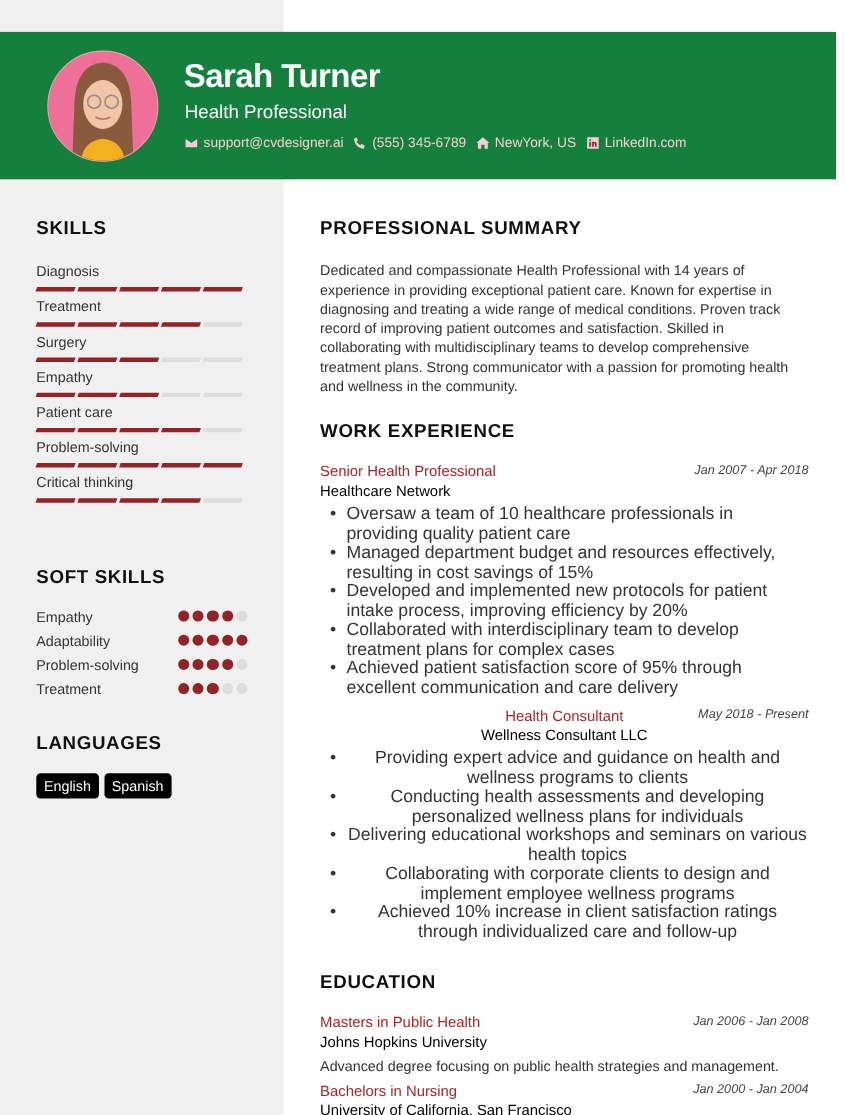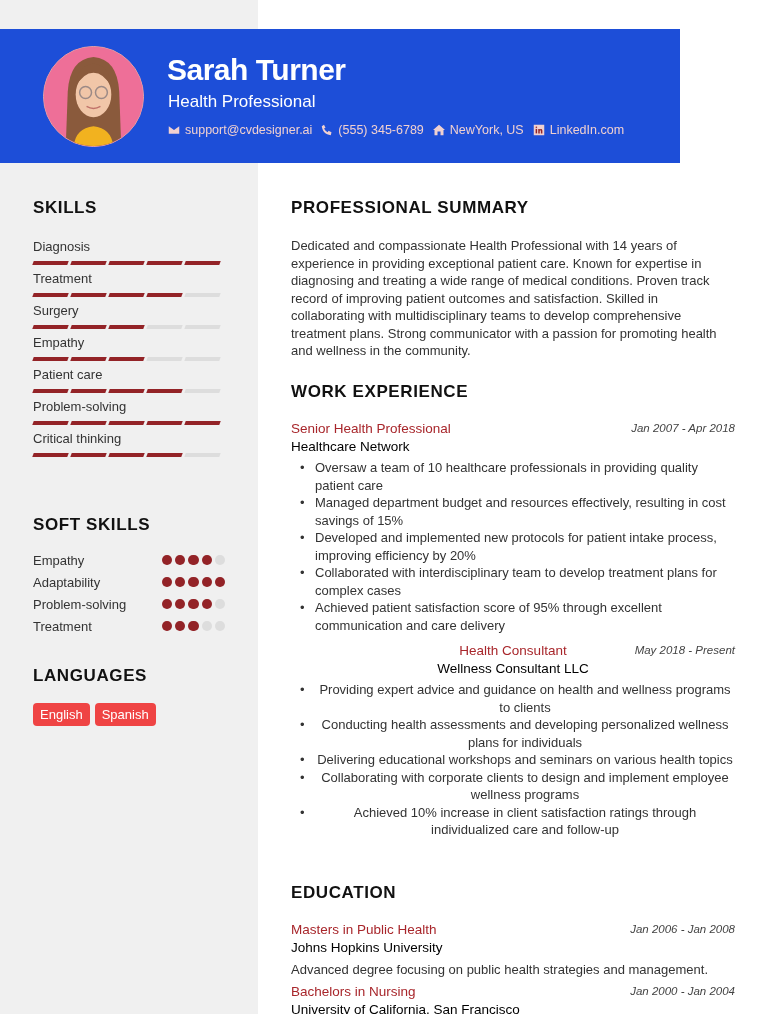--- a/index.html
+++ b/index.html
@@ -1,21 +1,21 @@
 <!DOCTYPE html>
 <html><head>
 <meta charset="utf-8">
 <style>
   * { box-sizing: border-box; margin: 0; padding: 0; }
   html, body { width: 768px; height: 1014px; overflow: hidden; background: #ffffff; }
   body { font-family: "Liberation Sans", "DejaVu Sans", sans-serif; color: #333; position: relative; }
 
   .sidebar-bg { position: absolute; left: 0; top: 0; width: 258px; height: 1014px; background: #f0f0f0; }
 
-  .header { position: absolute; left: 0; top: 29px; width: 680px; height: 134px; background: #1d4ed8; }
+  .header { position: absolute; left: 0; top: 29px; width: 760px; height: 134px; background: #15803d; }
   .avatar { position: absolute; left: 43px; top: 17px; width: 101px; height: 101px; border-radius: 50%;
             border: 1.5px solid #e8a3a5; overflow: hidden; background: #ee6f98; }
   .avatar svg { width: 100%; height: 100%; display: block; }
   .name { position: absolute; left: 167px; top: 24px; font-size: 30px; font-weight: bold; color: #fff; letter-spacing: -0.5px; }
   .role { position: absolute; left: 168px; top: 63px; font-size: 17px; color: #fff; }
   .contacts { position: absolute; left: 168px; top: 94px; display: flex; gap: 9px; font-size: 12.5px; color: #f0d0d0; align-items: center; }
   .contact { display: flex; align-items: center; gap: 5px; }
   .contact svg { width: 12px; height: 12px; fill: #f0d0d0; }
 
   .side { position: absolute; left: 33px; width: 192px; }
@@ -25,29 +25,29 @@
   .bars { display: flex; gap: 3px; margin-top: 6px; height: 5px; }
   .bar { width: 35px; height: 4px; background: #ddd; transform: skewX(-20deg); }
   .bar.on { background: #932327; }
 
   .soft-row { display: flex; justify-content: space-between; align-items: center; height: 22px; font-size: 13px; }
   .dots { display: flex; gap: 3px; width: 63px; }
   .dot { width: 10.5px; height: 10.5px; border-radius: 50%; background: #ddd; }
   .dot.on { background: #932327; }
 
   .langs { display: flex; gap: 5px; margin-top: 17px; }
-  .lang { background: #ef4444; color: #fff; font-size: 13px; padding: 4px 7px; border-radius: 4px; }
+  .lang { background: #000000; color: #fff; font-size: 13px; padding: 4px 7px; border-radius: 4px; }
 
   .main { position: absolute; left: 291px; width: 444px; }
   .para { font-size: 13px; line-height: 17.5px; color: #333; }
   .job { position: relative; }
   .job-title { font-size: 13.5px; color: #a8262b; height: 18px; line-height: 18px; }
   .job-date { position: absolute; right: 0; top: 0; font-size: 11.5px; font-style: italic; color: #444; line-height: 16px; }
   .job-org { font-size: 13.5px; color: #000000; height: 18px; line-height: 18px; }
-  ul.bullets { margin-left: 24px; margin-top: 3px; font-size: 13px; line-height: 17.5px; color: #333; list-style: none; }
+  ul.bullets { margin-left: 24px; margin-top: 3px; font-size: 16px; line-height: 17.5px; color: #333; list-style: none; }
   ul.bullets li { position: relative; }
   ul.bullets li::before { content: "•"; position: absolute; left: -15px; }
 </style>
 </head>
 <body>
 
 <div class="sidebar-bg"></div>
 
 <div class="header">
   <div class="avatar">

